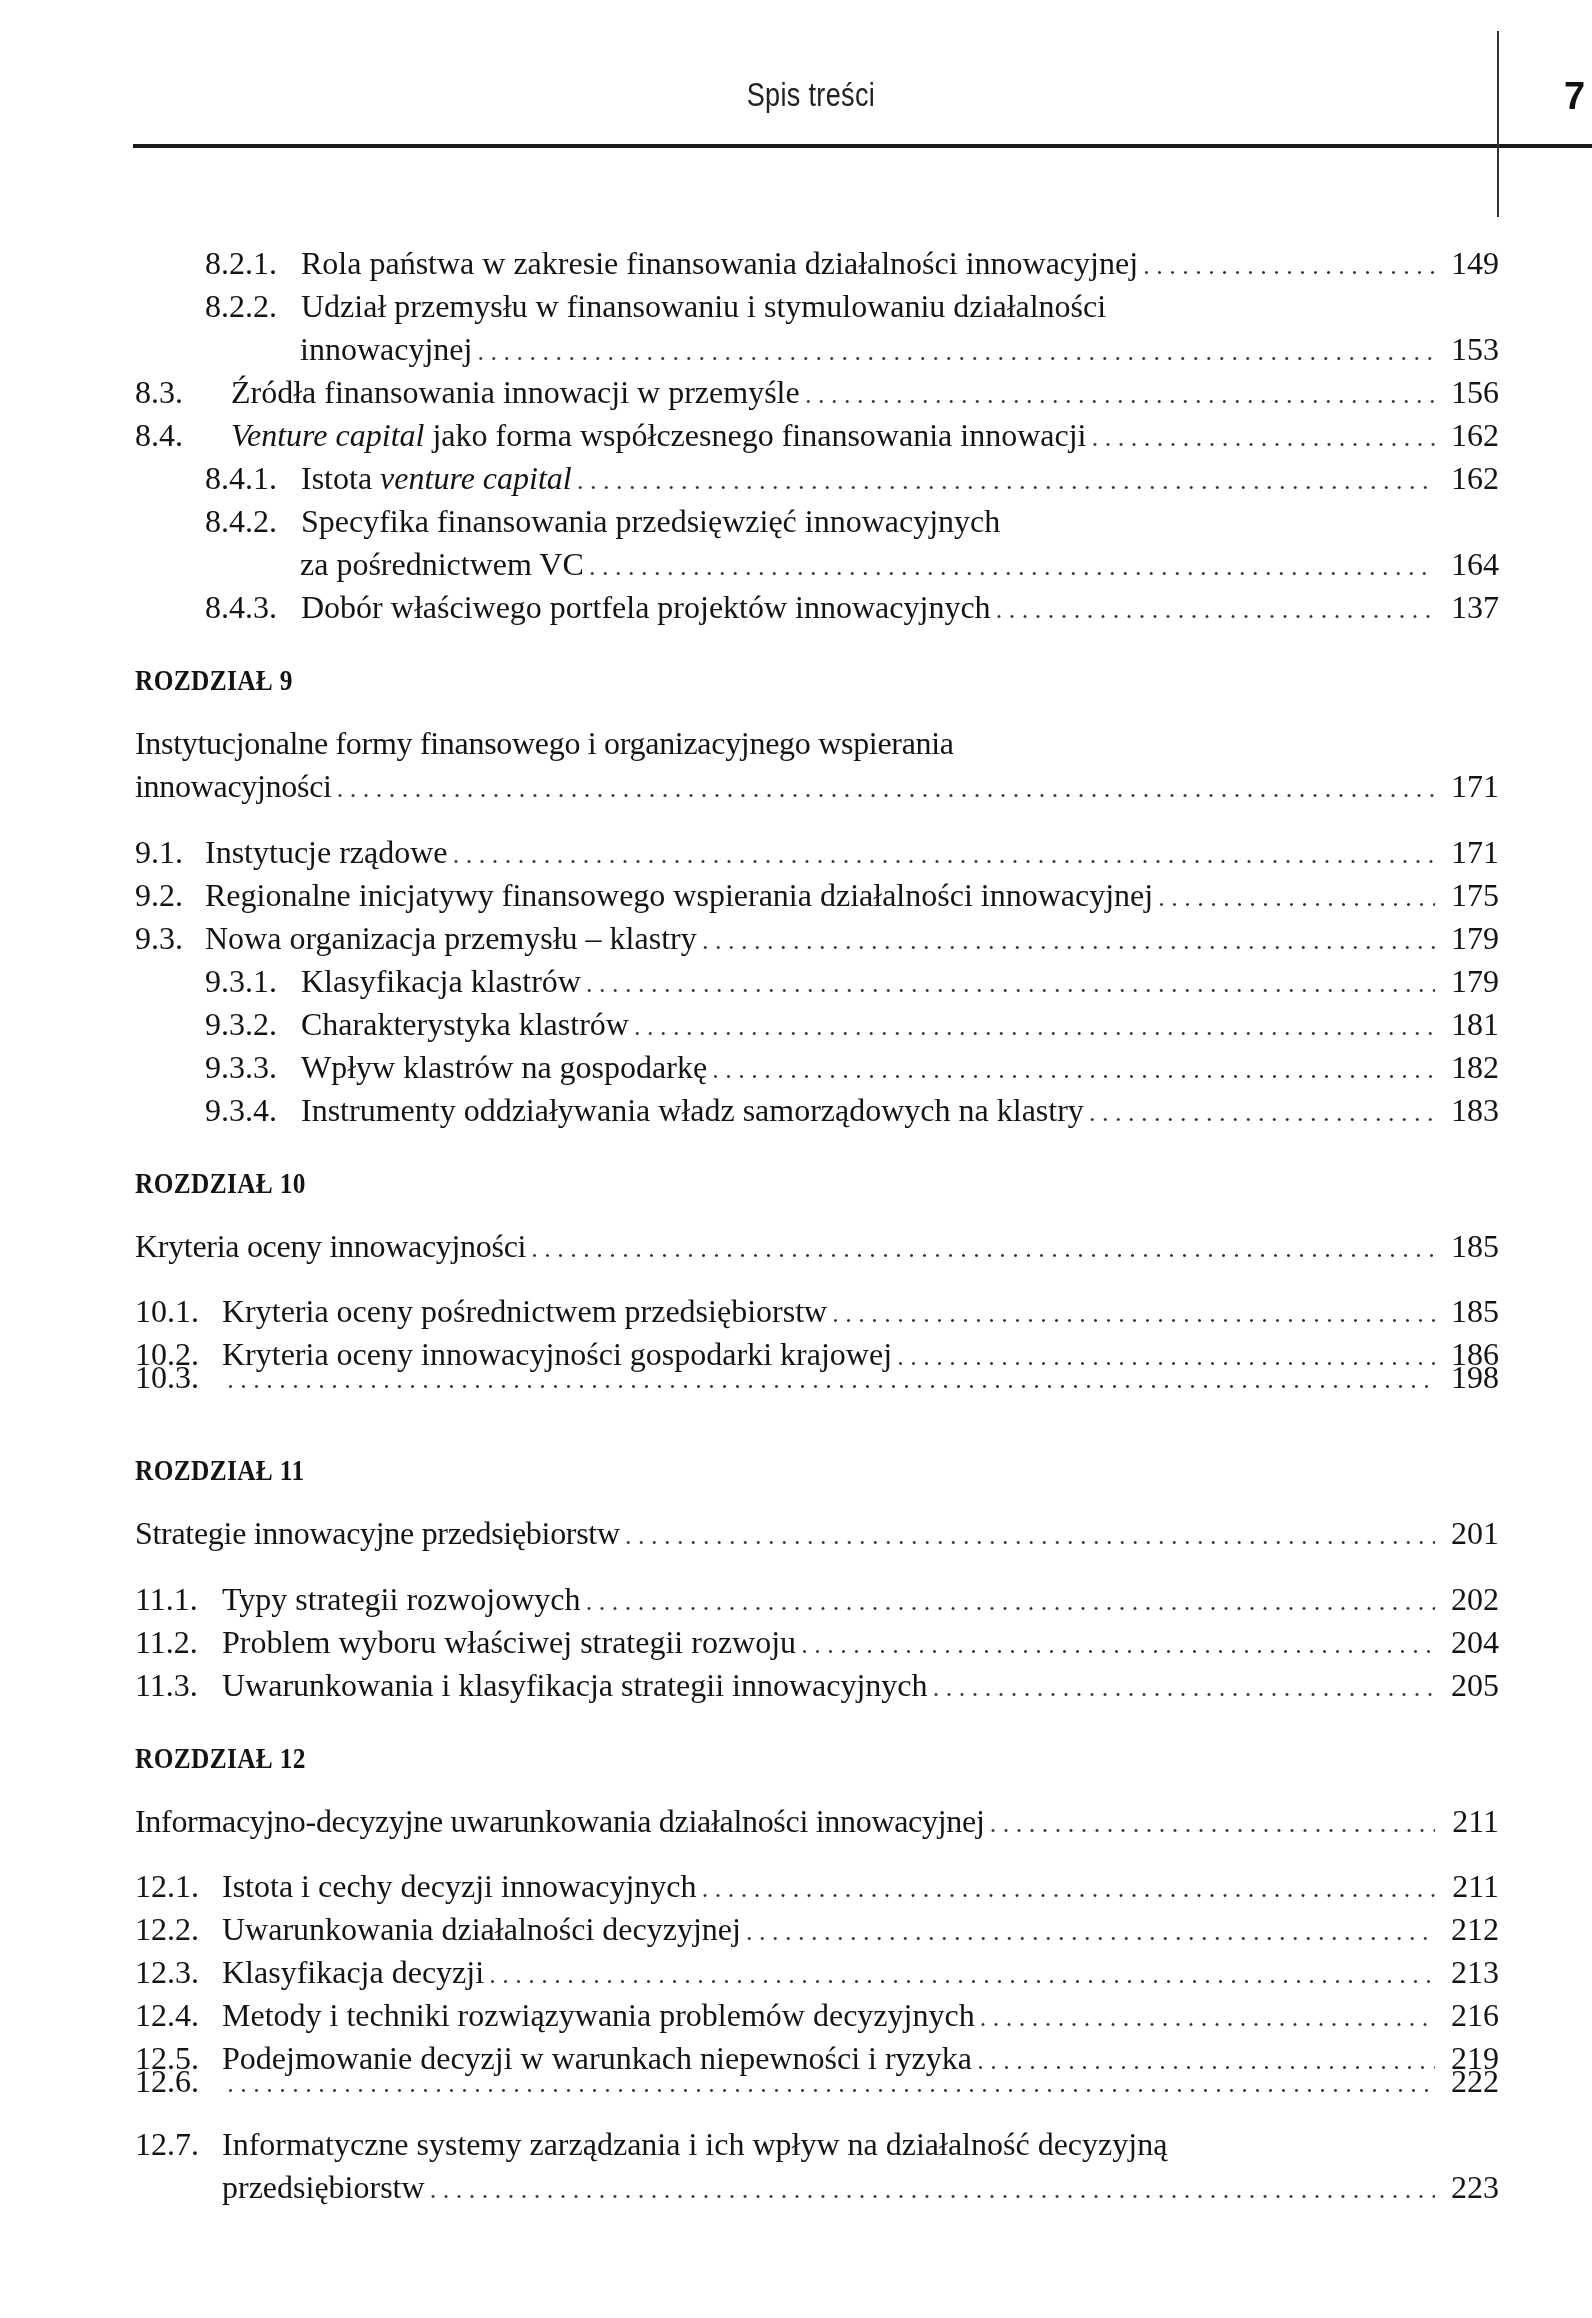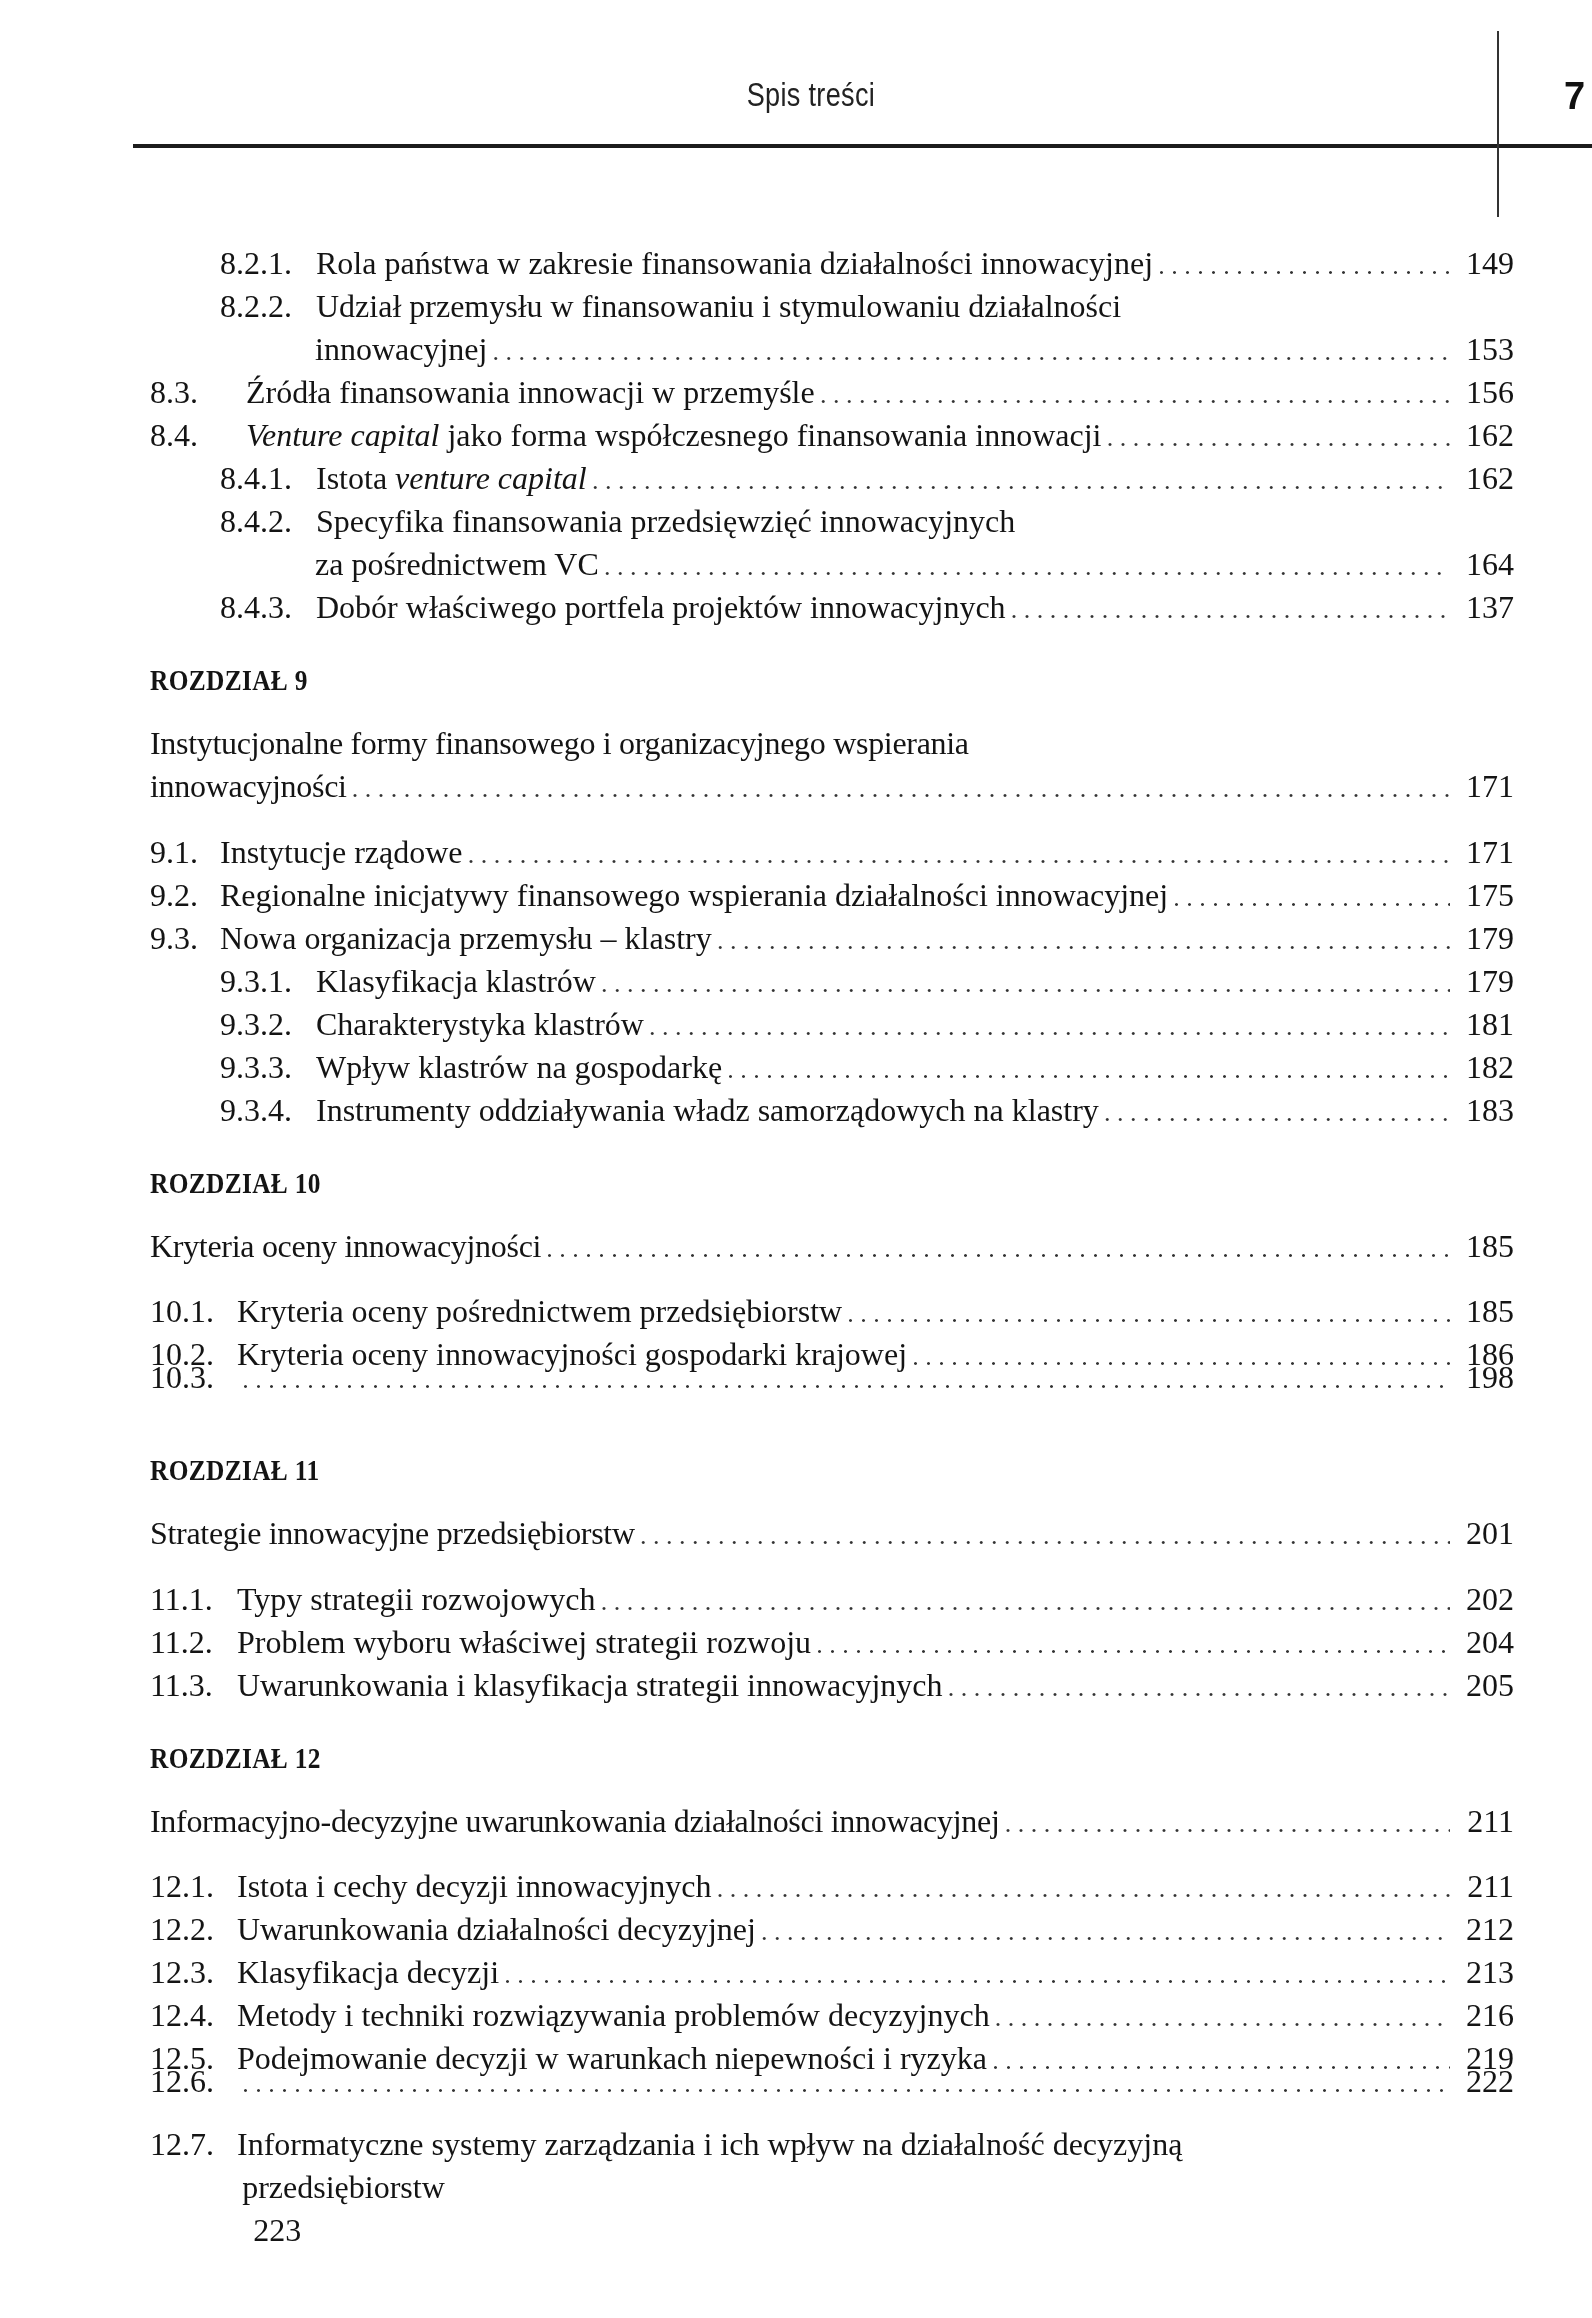--- a/index.html
+++ b/index.html
@@ -18,42 +18,42 @@
     position: absolute; left: 1564px; top: 75px;
     font-family: "Liberation Sans", "DejaVu Sans", sans-serif;
     font-weight: bold; font-size: 38px; color: #111;
   }
   .head-rule {
     position: absolute; left: 133px; top: 144px; width: 1459px; height: 3.5px; background: #1c1c1c;
   }
   .thumb-rule {
     position: absolute; left: 1497px; top: 31px; width: 1.7px; height: 186px; background: #333;
   }
-  .toc { position: absolute; left: 150px; top: 222px; width: 1364px; }
+  .toc { position: absolute; left: 135px; top: 222px; width: 1364px; }
   .row {
     position: relative; display: flex; align-items: baseline;
     font-size: 32px; line-height: 43px; height: 43px;
   }
   .row .num { flex: none; }
   .row .title { flex: none; white-space: nowrap; margin-top: 20px; }
   .row .dots {
     flex: 1 1 auto; overflow: hidden; white-space: nowrap; margin: 0 5.2px;
     letter-spacing: 4.3px; color: #333; font-size: 26px;
   }
   .row .dots::before {
     content: ". . . . . . . . . . . . . . . . . . . . . . . . . . . . . . . . . . . . . . . . . . . . . . . . . . . . . . . . . . . . . . . . . . . . . . . . . . . . . . . . . . . . . . . . . . . . . . . . . . . . . . . . . . . . . . . . . . . . . . . . . . . . . . . . . . . . . . . . . . . . . . . . . . .";
     letter-spacing: 0;
   }
   .row .page { flex: none; width: 59px; text-align: right; }
   .row.nodots .dots::before { content: ""; }
   .lvl2 .num { width: 96px; padding-left: 0; }
   .lvl3 .num { width: 96px; padding-left: 70px; }
   .lvl2w .num { width: 87px; }
   .cont { padding-left: 165px; }
-  .cont12 { padding-left: 87px; flex-direction: column; }
+  .cont12 { padding-left: 87px; }
   .chapter-label {
     font-weight: bold; font-size: 29.5px; line-height: 43px; height: 43px;
     transform: scaleX(0.86); transform-origin: 0 0; letter-spacing: 0.4px;
   }
   .chapter-title .title { font-weight: normal; letter-spacing: -0.3px; }
   .gap-s { height: 22.6px; }
   .gap-l { height: 50px; }
   .it { font-style: italic; }
 </style>
 </head>

